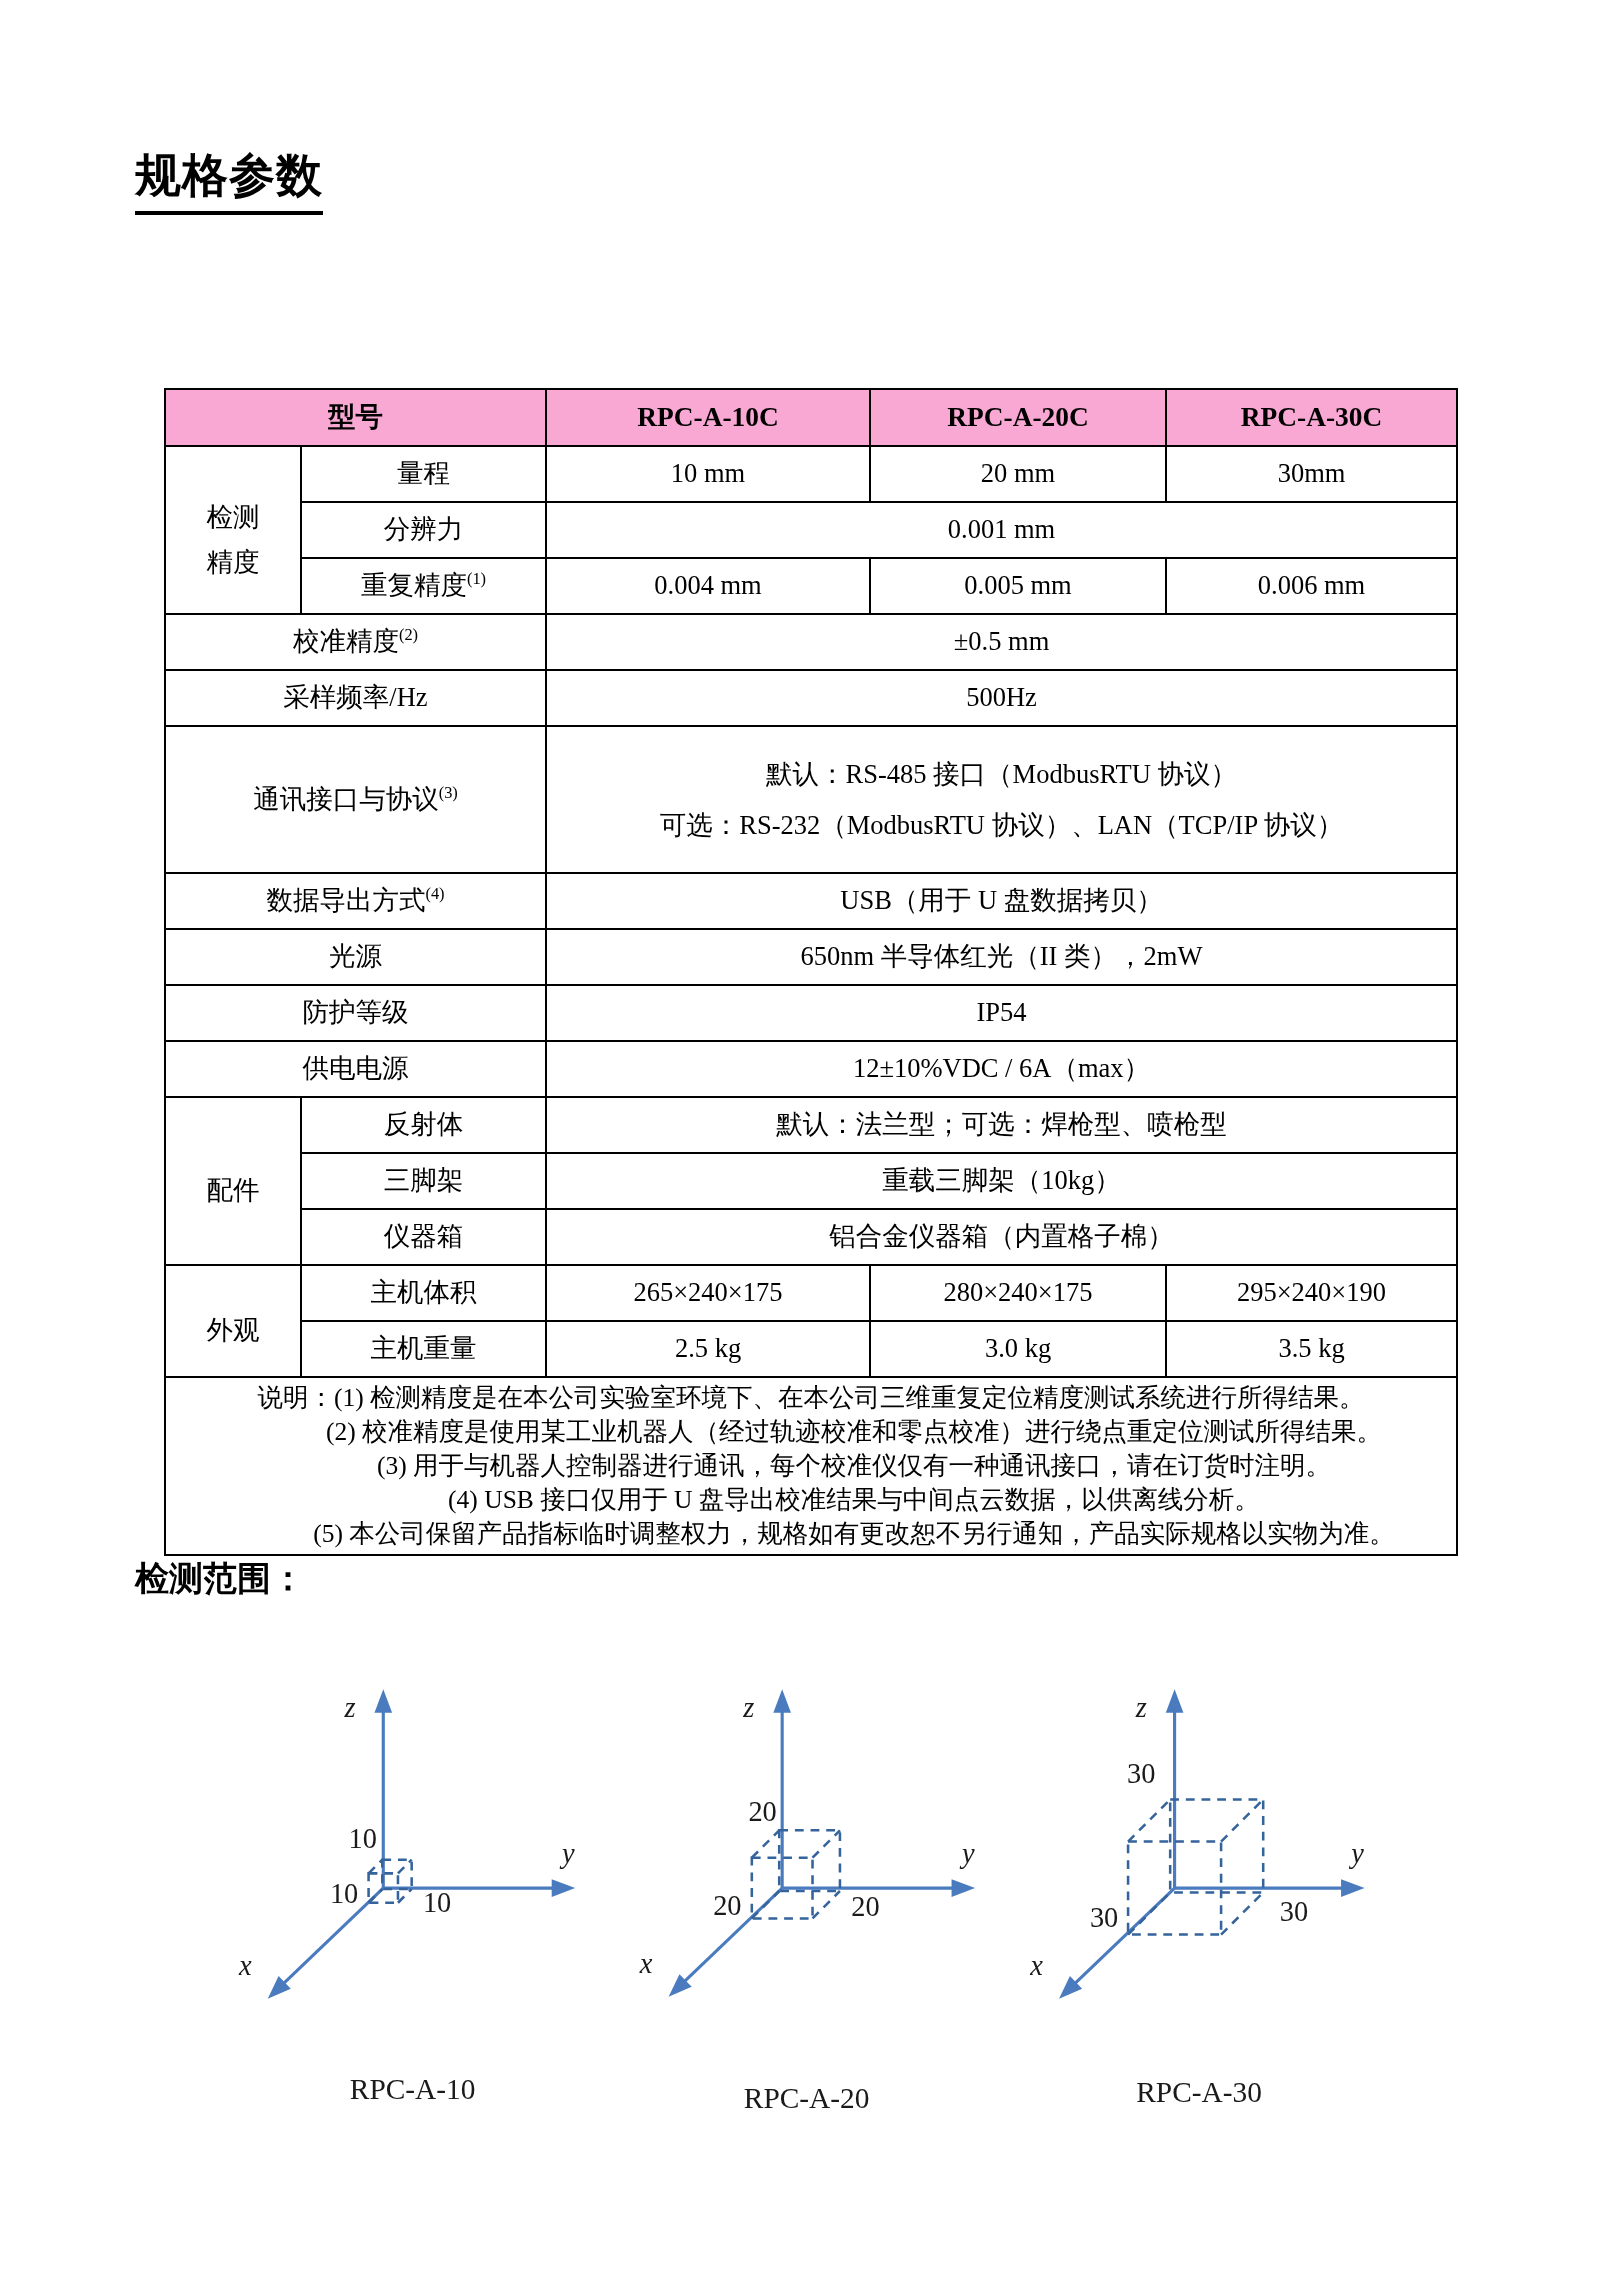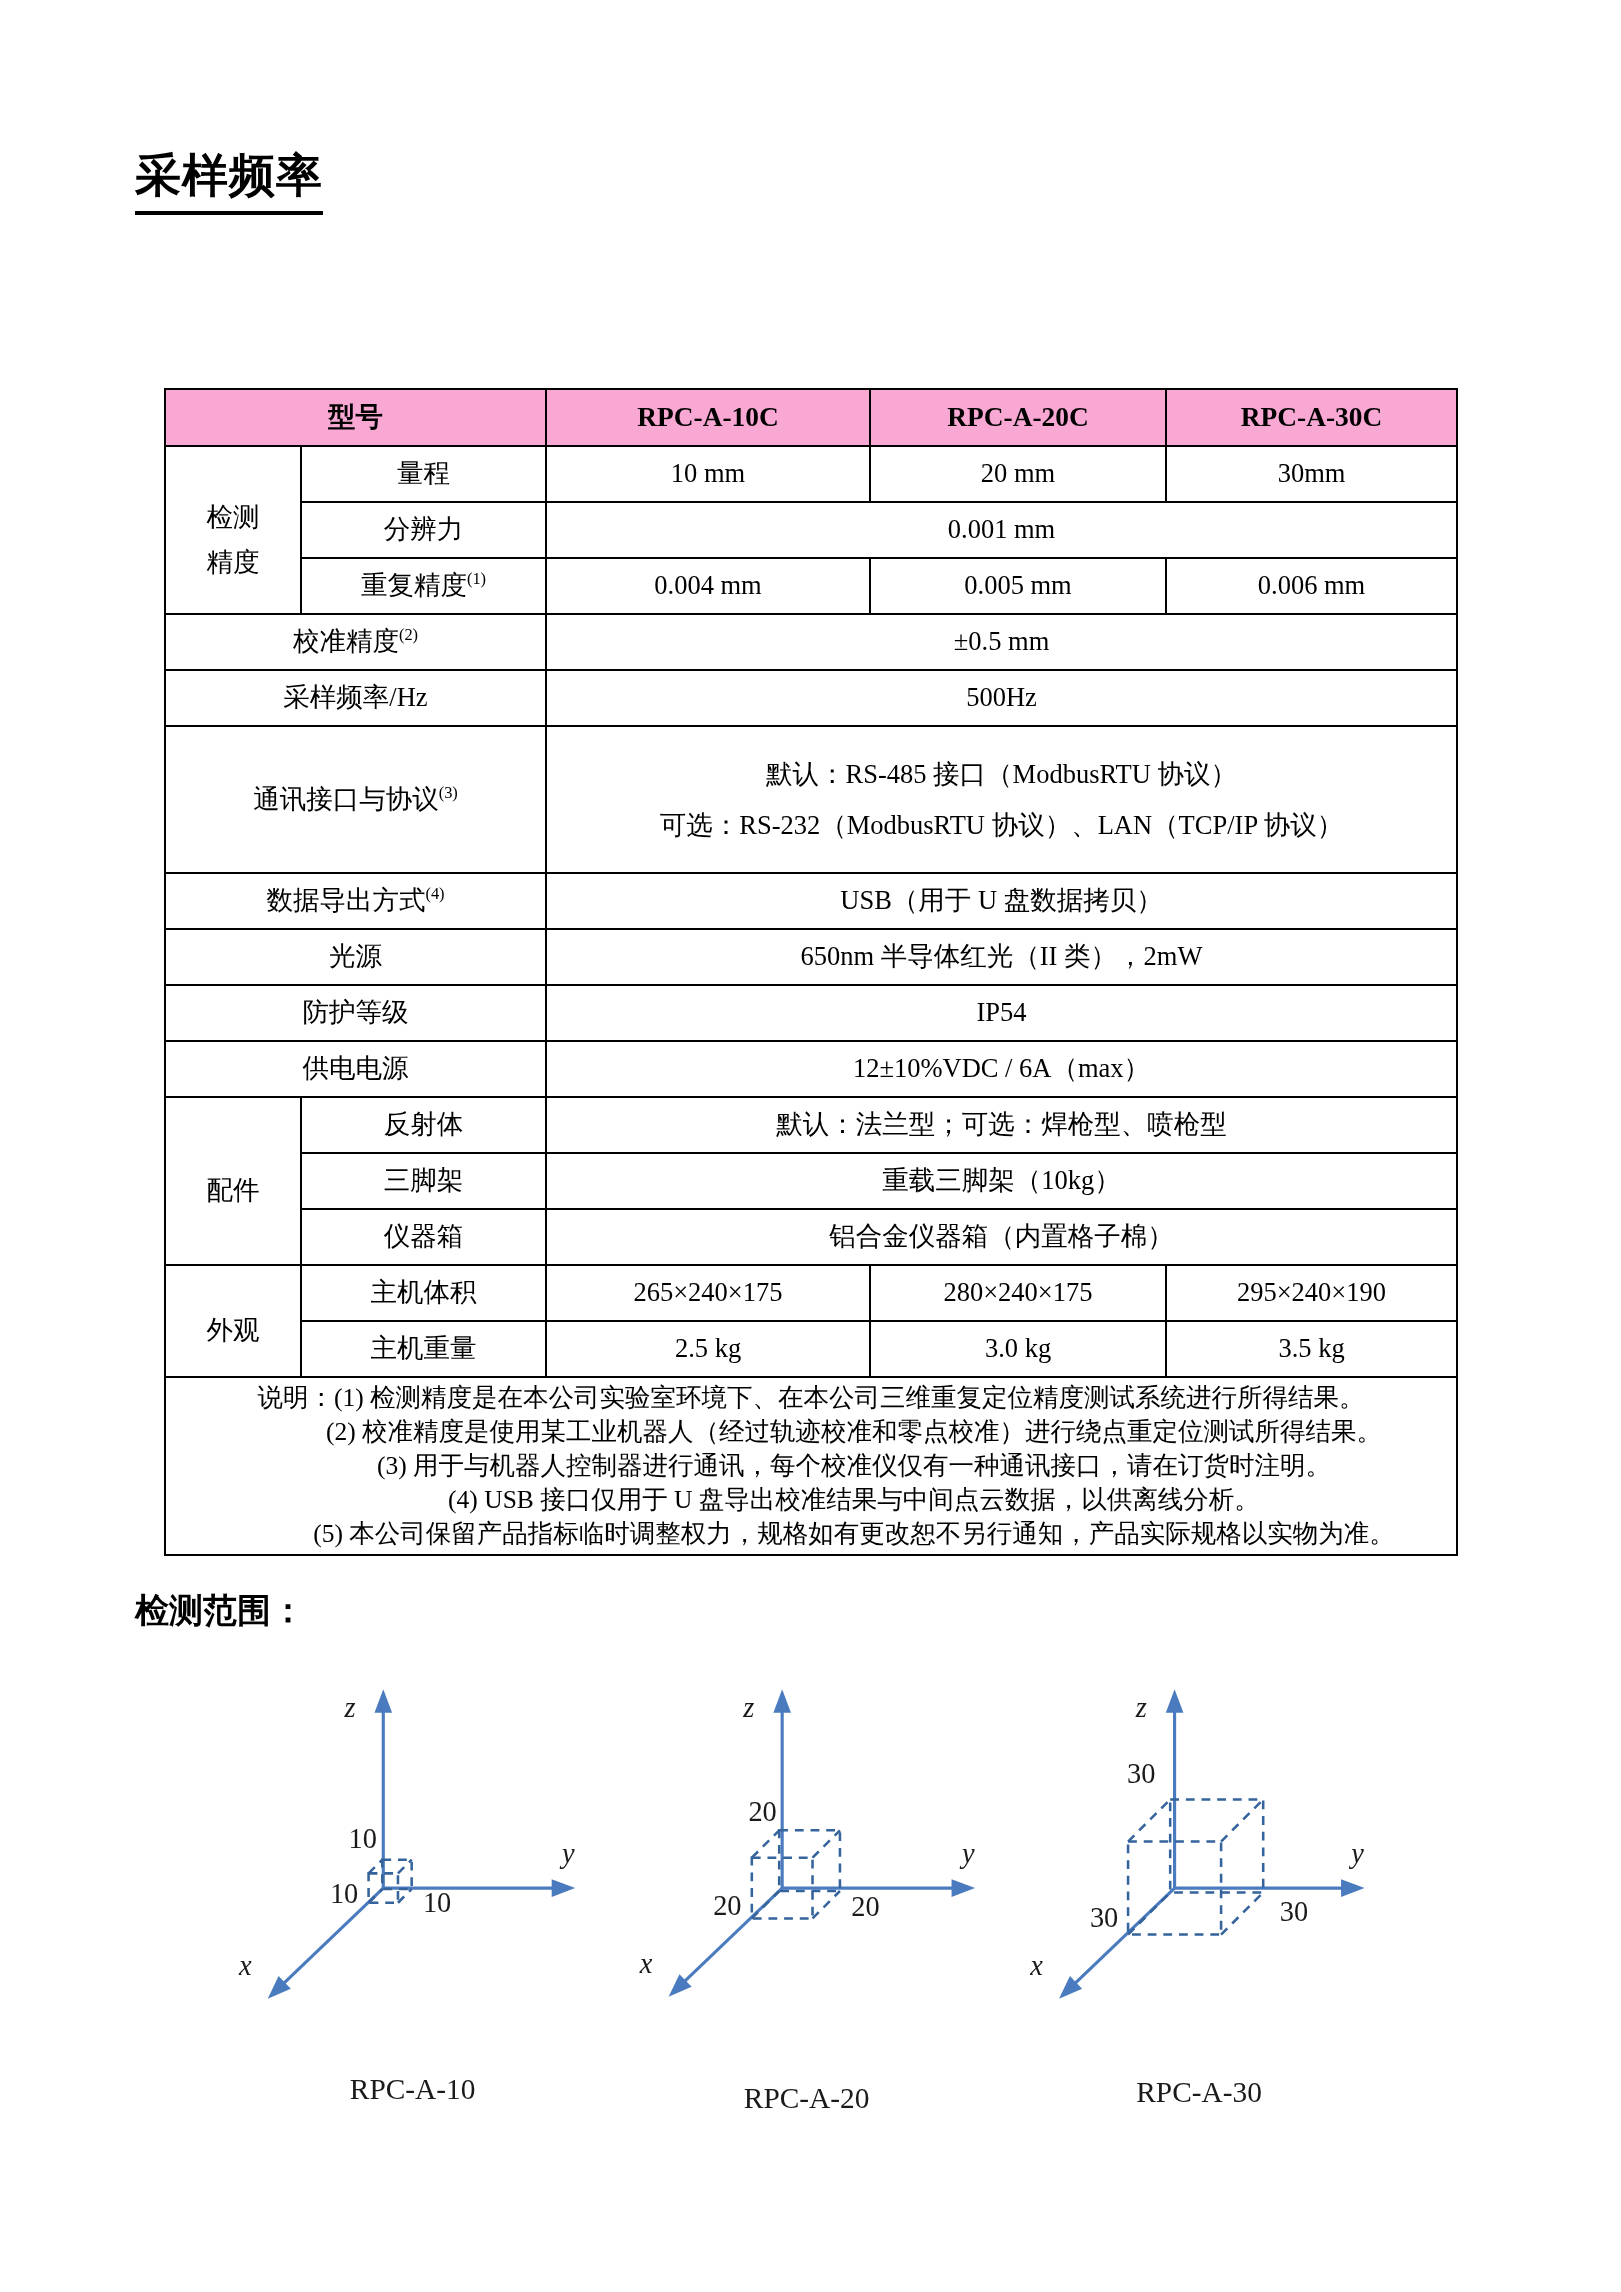--- a/index.html
+++ b/index.html
@@ -49,35 +49,35 @@
   sup{font-size:0.62em;line-height:0;}
   .comm-line{display:block;line-height:51px;}
   td.notes{
     text-align:left;vertical-align:top;
     padding:7.8px 7.8px 9.8px 5.9px;
     font-size:25.5px;
   }
   td.notes p{margin:2px;line-height:32px;white-space:nowrap;}
   td.notes p.indent{padding-left:86px;}
   .h2{
-    position:absolute;left:135px;top:1588px;
+    position:absolute;left:135px;top:1556px;
     font-family:"Liberation Sans","DejaVu Sans",sans-serif;
     font-size:34px;font-weight:bold;
   }
   .diagram{position:absolute;top:1656px;width:451px;height:470px;}
   #diagram-0{left:147px;}
   #diagram-1{left:588px;}
   #diagram-2{left:1000px;}
 </style>
 </head>
 <body>
 
 <div class="page">
 
-  <div class="h1">采样频率</div>
+  <div class="h1">规格参数</div>
 
 
   <table class="spec">
     <colgroup>
       <col style="width:136px">
         <col style="width:245px">
       <col style="width:324px">
         <col style="width:296px">
         <col style="width:291px">
     </colgroup>

